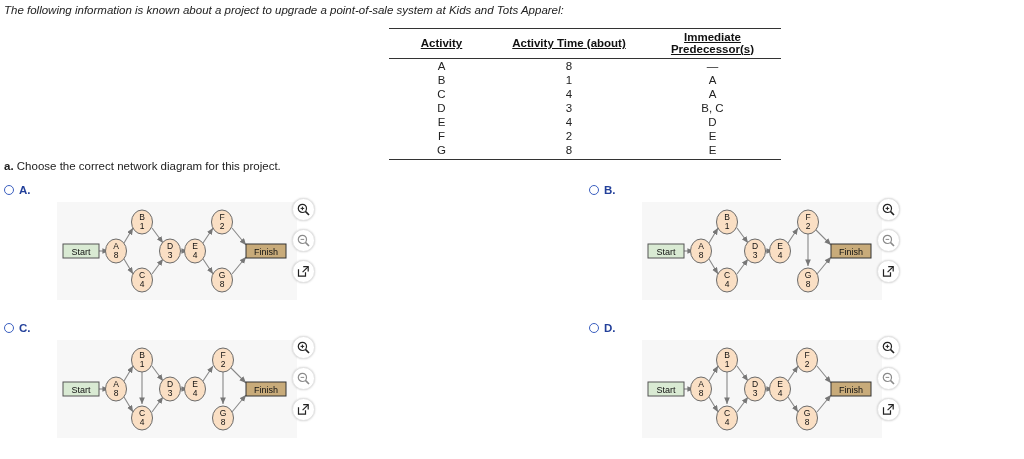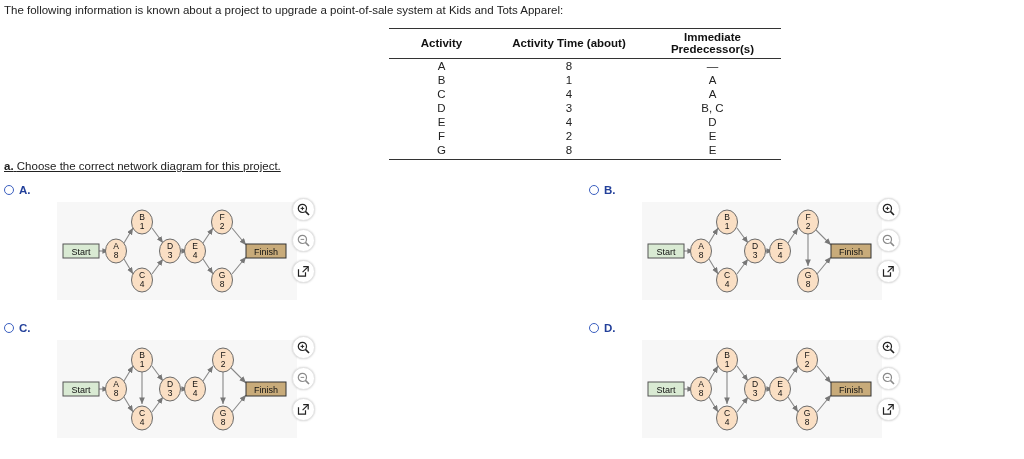--- a/index.html
+++ b/index.html
@@ -7,50 +7,51 @@
     width:1024px;height:459px;
     background:#ffffff;
     font-family:"Liberation Sans", sans-serif;
     font-size:11px;
     color:#1a1a1a;
     position:relative;
     overflow:hidden;
   }
   .prompt{
     position:absolute;left:4px;top:4px;
-    font-size:11.5px;color:#222;white-space:nowrap;
+    font-size:11.5px;color:#222;white-space:nowrap;font-style:italic;
   }
 
   
   .tbl-wrap{
     position:absolute;left:389px;top:28px;width:392px;
   }
   table.act{
     border-collapse:collapse;width:392px;font-size:11px;
   }
   table.act th{
     font-weight:bold;font-size:11.5px;padding:2px 0 3px 0;text-align:center;
     border-top:1.2px solid #333;border-bottom:1.2px solid #333;
     color:#111;
+    text-decoration:underline;
   }
   table.act td{
     text-align:center;padding:1px 0;font-size:11.5px;color:#222;
   }
   table.act tr.last td{ padding-bottom:3px; }
   table.act tbody{ }
   .tbl-bottom{
     border-top:1.2px solid #333;height:0;width:392px;margin:0;
   }
   .col-a{width:105px;}
   .col-b{width:150px;}
   .col-c{width:137px;}
 
   
   .qline{
-    position:absolute;left:4px;top:160px;font-size:11.5px;color:#222;text-decoration:underline;
+    position:absolute;left:4px;top:160px;font-size:11.5px;color:#222;
   }
   .qline b{font-weight:bold;}
 
   
   .opt{position:absolute;}
   .opt-head{
     position:absolute;left:0;top:0;display:flex;align-items:center;gap:5px;
   }
   .radio{
     width:10px;height:10px;border:1.4px solid #3b5fc0;border-radius:50%;

